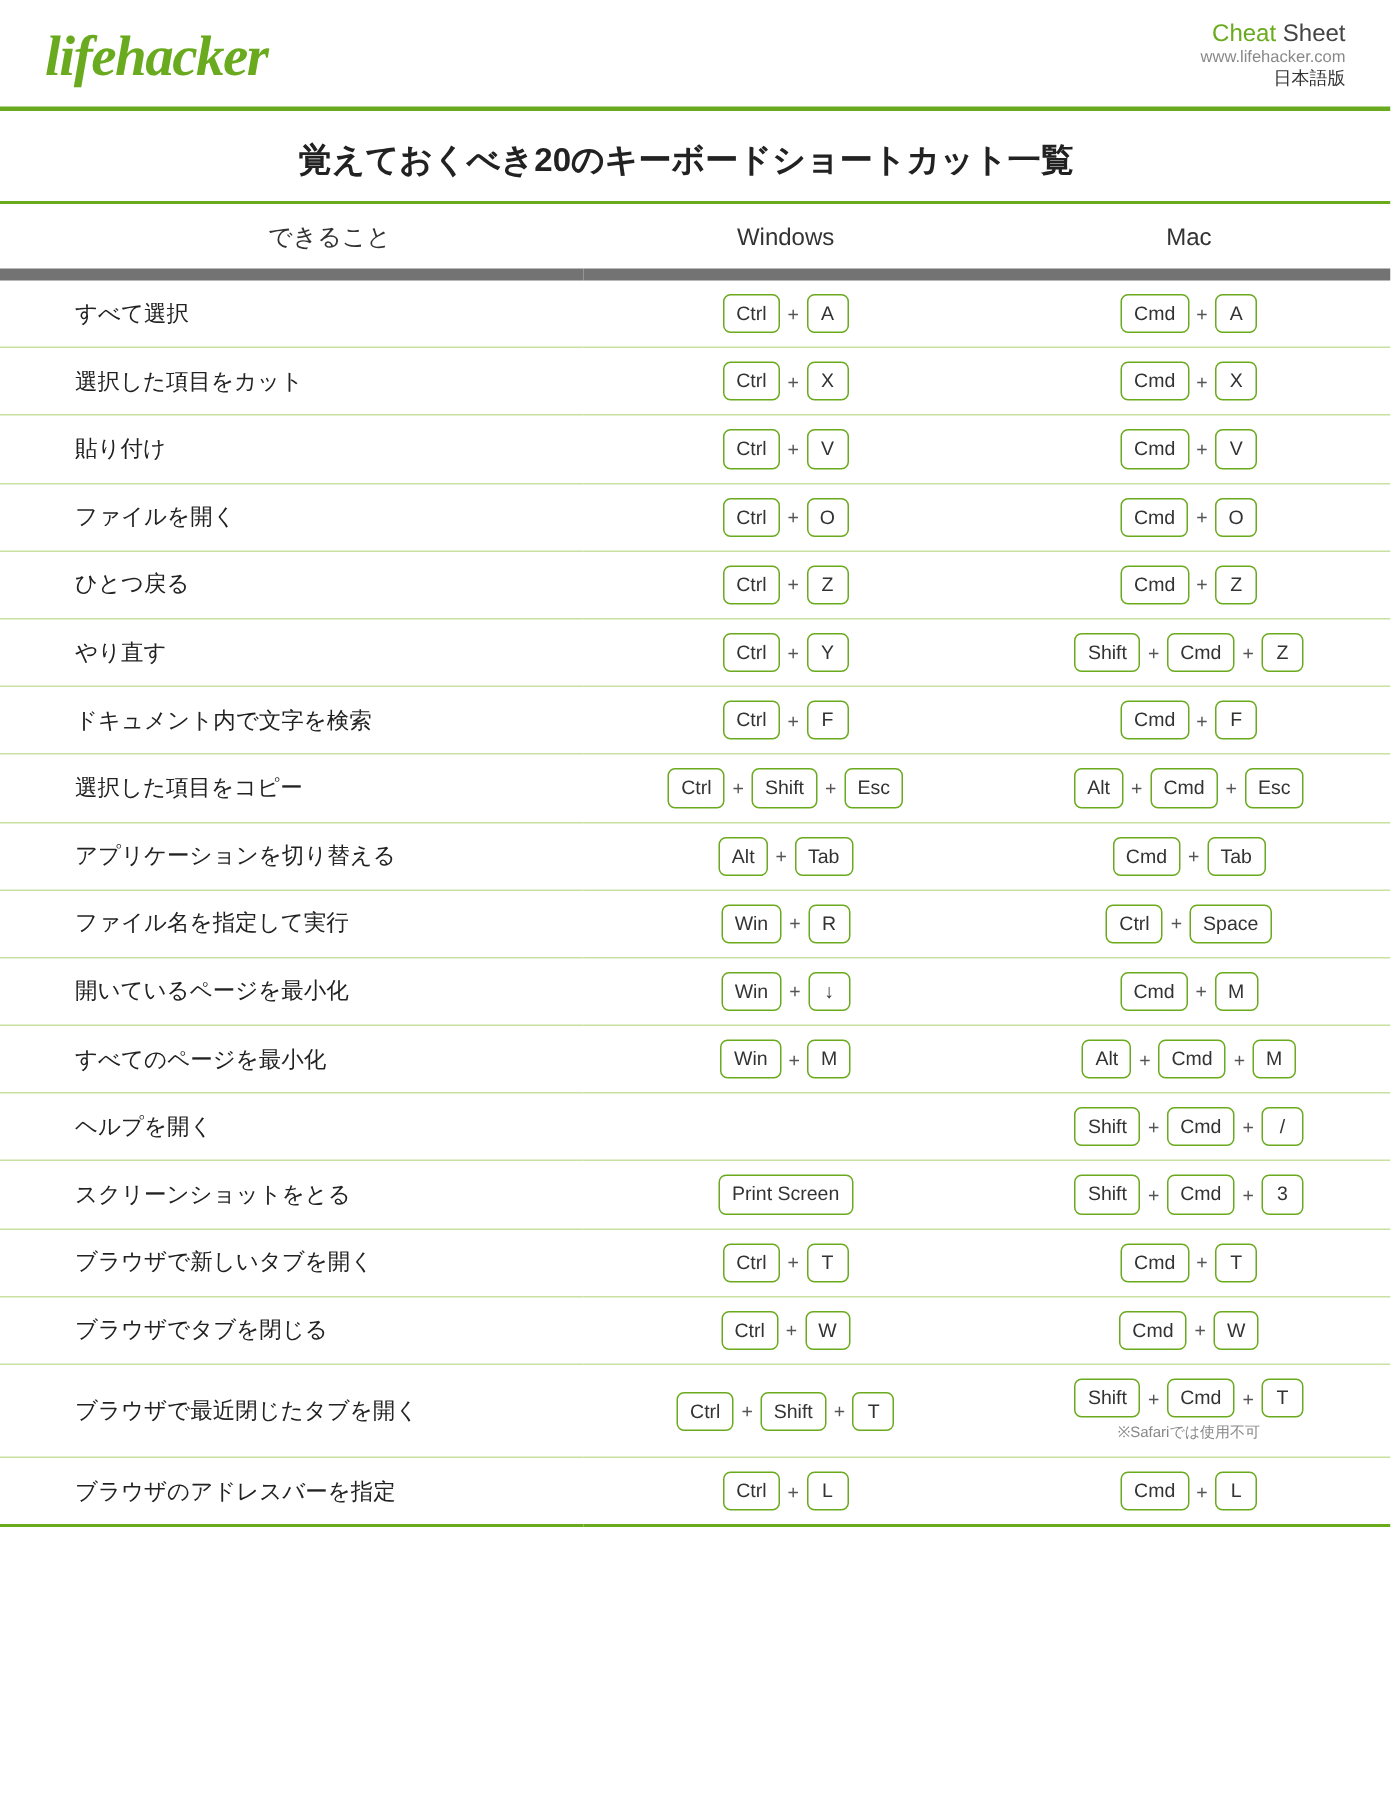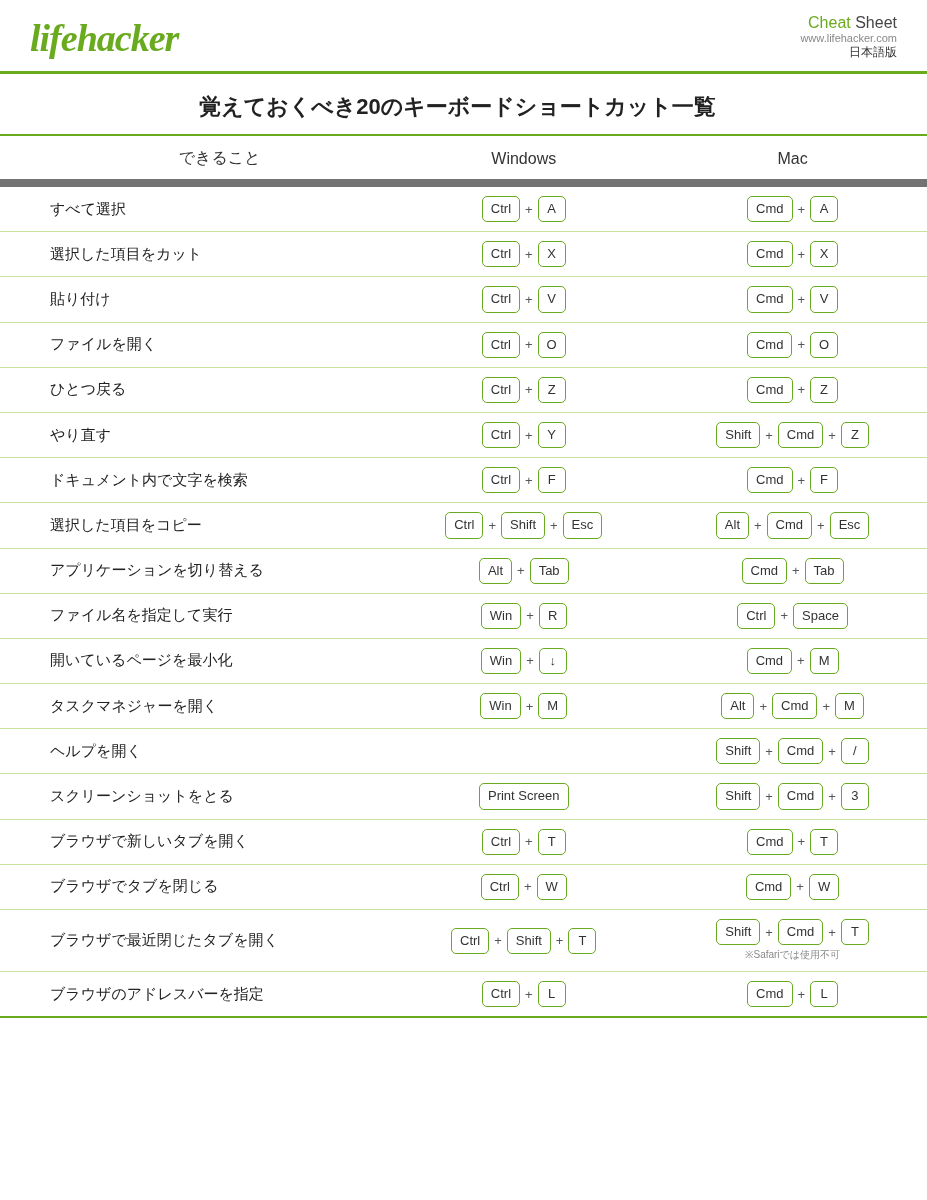--- a/index.html
+++ b/index.html
@@ -330,21 +330,21 @@
               <span class="plus">+</span>
               <span class="key">↓</span>
             </div></td>
           <td class="col-mac"><div class="keys">
               <span class="key">Cmd</span>
               <span class="plus">+</span>
               <span class="key">M</span>
             </div></td>
         </tr>
         <tr>
-          <td class="col-action">タスクマネジャーを開く</td>
+          <td class="col-action">すべてのページを最小化</td>
           <td class="col-windows"><div class="keys">
               <span class="key">Win</span>
               <span class="plus">+</span>
               <span class="key">M</span>
             </div></td>
           <td class="col-mac"><div class="keys">
               <span class="key">Alt</span>
               <span class="plus">+</span>
               <span class="key">Cmd</span>
               <span class="plus">+</span>

